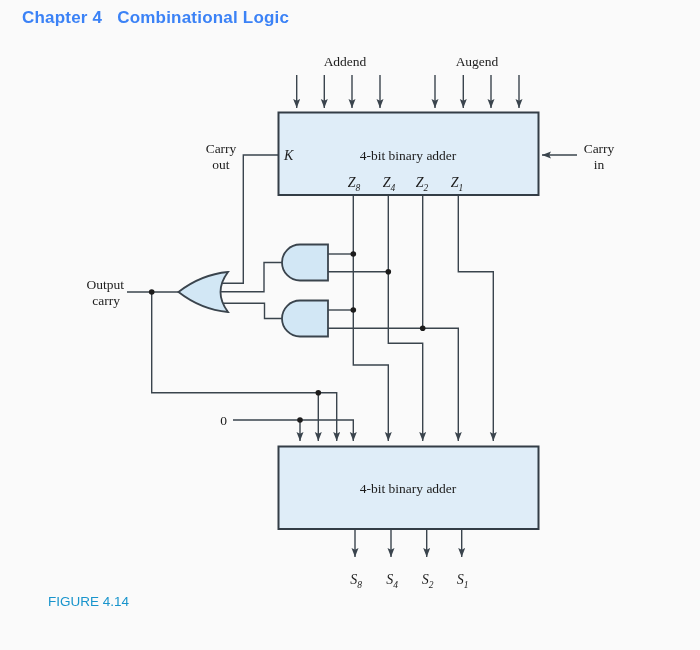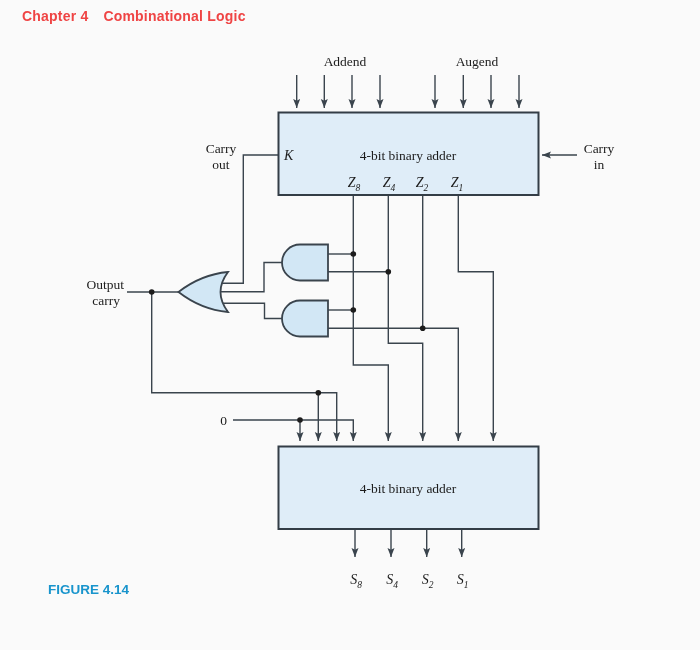--- a/index.html
+++ b/index.html
@@ -3,28 +3,28 @@
 <meta charset="utf-8">
 <style>
   html,body{margin:0;padding:0;}
   body{
     width:700px;height:650px;position:relative;
     background:#fafafa;overflow:hidden;
     font-family:"Liberation Sans",sans-serif;
   }
   .header{
     position:absolute;left:22px;top:8px;
-    color:#ef4444;font-weight:bold;font-size:14px;letter-spacing:.2px;
+    color:#3b82f6;font-weight:bold;font-size:17px;letter-spacing:.2px;
     white-space:nowrap;
   }
   .header .chapter{margin-right:15px;}
   svg.diagram{position:absolute;left:0;top:0;}
   .caption{
-    position:absolute;left:48px;top:580px;
-    color:#1894cc;font-weight:bold;font-size:13.5px;line-height:1.45;
+    position:absolute;left:48px;top:592px;
+    color:#1894cc;font-weight:normal;font-size:13.5px;line-height:1.45;
   }
   
   .wire{stroke:#3a444d;stroke-width:1.4;fill:none;}
   .boxrect{fill:#dfedf8;stroke:#333d46;stroke-width:2;}
   .gate{fill:#d2e7f5;stroke:#3a444d;stroke-width:1.8;}
   .dot{fill:#1c1c1c;stroke:none;}
   text.dlabel{
     font-family:"Liberation Serif","DejaVu Serif",serif;
     font-size:13.5px;fill:#1c1c1c;
   }

